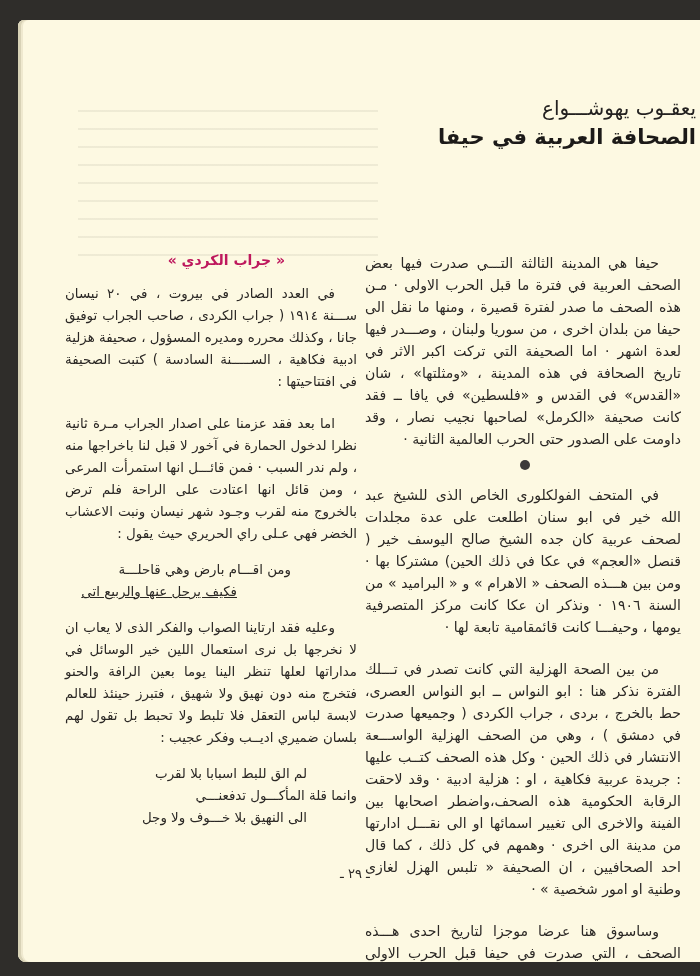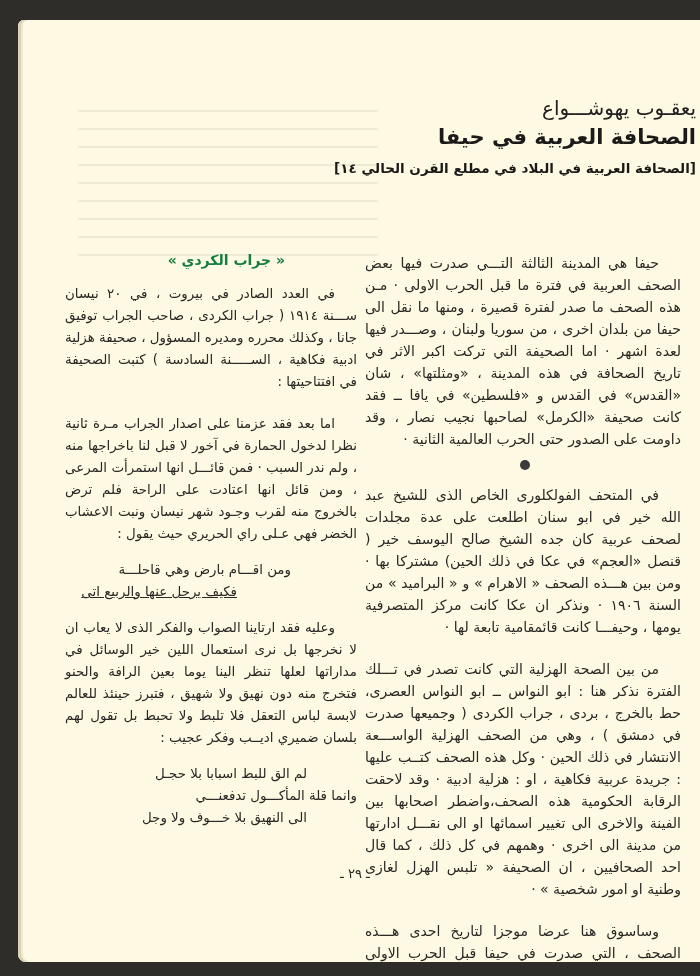--- a/index.html
+++ b/index.html
@@ -47,21 +47,21 @@
     .para { margin: 0; text-indent: 22px; }
     .gap-s { height: 14px; }
     .gap-m { height: 20px; }
     .bullet-wrap { height: 34px; position: relative; }
     .bullet {
       position: absolute; left: 155px; top: 10px; width: 10px; height: 10px;
       border-radius: 50%; background: #3c3a3a;
     }
     .section-heading {
       font-weight: bold; font-size: 14px; text-align: center; direction: rtl;
-      margin: 0 0 12px 0; padding-right: 72px; color: #15803d;
+      margin: 0 0 12px 0; padding-right: 72px; color: #be185d;
     }
     .verse { margin: 0; direction: rtl; }
     .verse.v1 { text-align: right; padding-right: 66px; }
     .verse.v2 { text-align: center; padding-right: 120px; text-decoration: underline; }
     .verse.v3 { text-align: right; padding-right: 0px; }
     .verse.v4 { text-align: right; padding-right: 50px; }
     .verse.v5 { text-align: right; padding-right: 0px; }
     .verse.v6 { text-align: right; padding-right: 50px; }
     .page-number {
       position: absolute; left: 322px; top: 846px;
@@ -69,21 +69,20 @@
     }
   </style>
 </head>
 <body>
 
 <div class="page">
   <div class="ghost"></div>
 
   <div class="author">يعقـوب يهوشـــواع</div>
   <div class="title">الصحافة العربية في حيفا</div>
-  <div class="subtitle">[الصحافة العربية في البلاد في مطلع القرن الحالي ١٤]</div>
 
   <div class="col-right text-rtl">
     <p class="para">حيفا هي المدينة الثالثة التـــي صدرت فيها بعض الصحف العربية في فترة ما قبل الحرب الاولى · مـن هذه الصحف ما صدر لفترة قصيرة ، ومنها ما نقل الى حيفا من بلدان اخرى ، من سوريا ولبنان ، وصـــدر فيها لعدة اشهر · اما الصحيفة التي تركت اكبر الاثر في تاريخ الصحافة في هذه المدينة ، «ومثلتها» ، شان «القدس» في القدس و «فلسطين» في يافا ــ فقد كانت صحيفة «الكرمل» لصاحبها نجيب نصار ، وقد داومت على الصدور حتى الحرب العالمية الثانية ·</p>
     <div class="bullet-wrap">
       <div class="bullet"></div>
     </div>
     <p class="para">في المتحف الفولكلورى الخاص الذى للشيخ عبد الله خير في ابو سنان اطلعت على عدة مجلدات لصحف عربية كان جده الشيخ صالح اليوسف خير ( قنصل «العجم» في عكا في ذلك الحين) مشتركا بها · ومن بين هـــذه الصحف « الاهرام » و « البراميد » من السنة ١٩٠٦ · ونذكر ان عكا كانت مركز المتصرفية يومها ، وحيفـــا كانت قائمقامية تابعة لها ·</p>
     <div class="gap-m"></div>
     <p class="para">من بين الصحة الهزلية التي كانت تصدر في تـــلك الفترة نذكر هنا : ابو النواس ــ ابو النواس العصرى، حط بالخرج ، بردى ، جراب الكردى ( وجميعها صدرت في دمشق ) ، وهي من الصحف الهزلية الواســـعة الانتشار في ذلك الحين · وكل هذه الصحف كتــب عليها : جريدة عربية فكاهية ، او : هزلية ادبية · وقد لاحقت الرقابة الحكومية هذه الصحف،واضطر اصحابها بين الفينة والاخرى الى تغيير اسمائها او الى نقـــل ادارتها من مدينة الى اخرى · وهمهم في كل ذلك ، كما قال احد الصحافيين ، ان الصحيفة « تلبس الهزل لغازى وطنية او امور شخصية » ·</p>
     <div class="gap-m"></div>
@@ -94,20 +93,20 @@
     <div class="section-heading">« جراب الكردي »</div>
     <p class="para">في العدد الصادر في بيروت ، في ٢٠ نيسان ســـنة ١٩١٤ ( جراب الكردى ، صاحب الجراب توفيق جانا ، وكذلك محرره ومديره المسؤول ، صحيفة هزلية ادبية فكاهية ، الســـــنة السادسة ) كتبت الصحيفة في افتتاحيتها :</p>
     <div class="gap-m"></div>
     <p class="para">اما بعد فقد عزمنا على اصدار الجراب مـرة ثانية نظرا لدخول الحمارة في آخور لا قبل لنا باخراجها منه ، ولم ندر السبب · فمن قائـــل انها استمرأت المرعى ، ومن قائل انها اعتادت على الراحة فلم ترض بالخروج منه لقرب وجـود شهر نيسان ونبت الاعشاب الخضر فهي عـلى راي الحريري حيث يقول :</p>
     <div class="gap-s"></div>
     <p class="verse v1">ومن اقـــام بارض وهي قاحلـــة</p>
     <p class="verse v2">فكيف يرحل عنها والربيع اتى</p>
     <div class="gap-s"></div>
     <p class="para">وعليه فقد ارتاينا الصواب والفكر الذى لا يعاب ان لا نخرجها بل نرى استعمال اللين خير الوسائل في مداراتها لعلها تنظر الينا يوما بعين الرافة والحنو فتخرج منه دون نهيق ولا شهيق ، فتبرز حينئذ للعالم لابسة لباس التعقل فلا تلبط ولا تحبط بل تقول لهم بلسان ضميري اديــب وفكر عجيب :</p>
     <div class="gap-s"></div>
-    <p class="verse v4">لم الق للبط اسبابا بلا حجـل</p>
+    <p class="verse v4">لم الق للبط اسبابا بلا لقرب</p>
     <p class="verse v5">وانما قلة المأكـــول تدفعنـــي</p>
     <p class="verse v6">الى النهيق بلا خـــوف ولا وجل</p>
     <div class="gap-m"></div>
   </div>
 
   <div class="page-number">ـ ٢٩ ـ</div>
 </div>
 
 </body></html>

